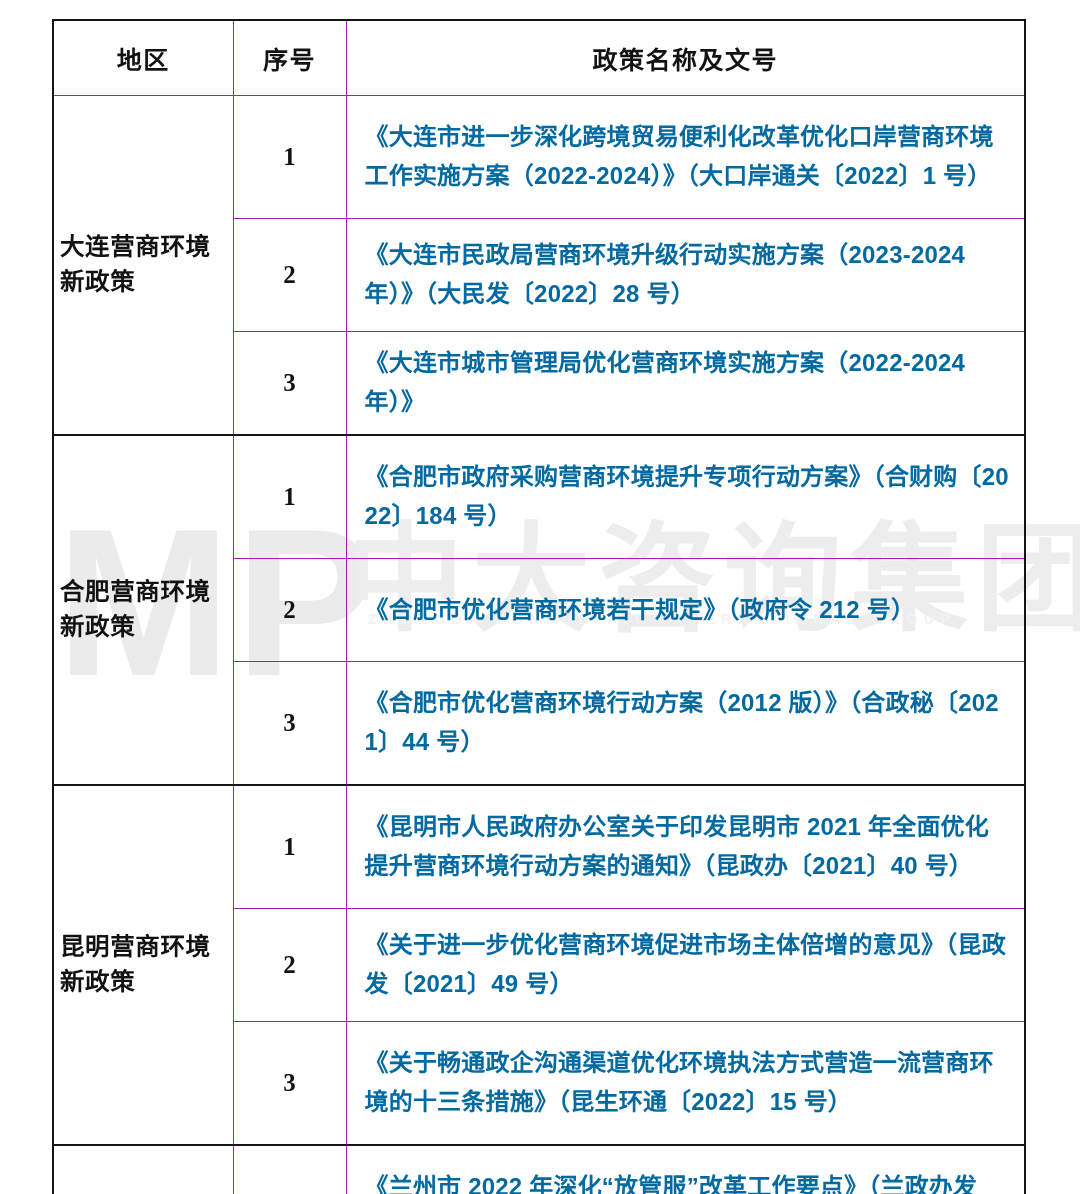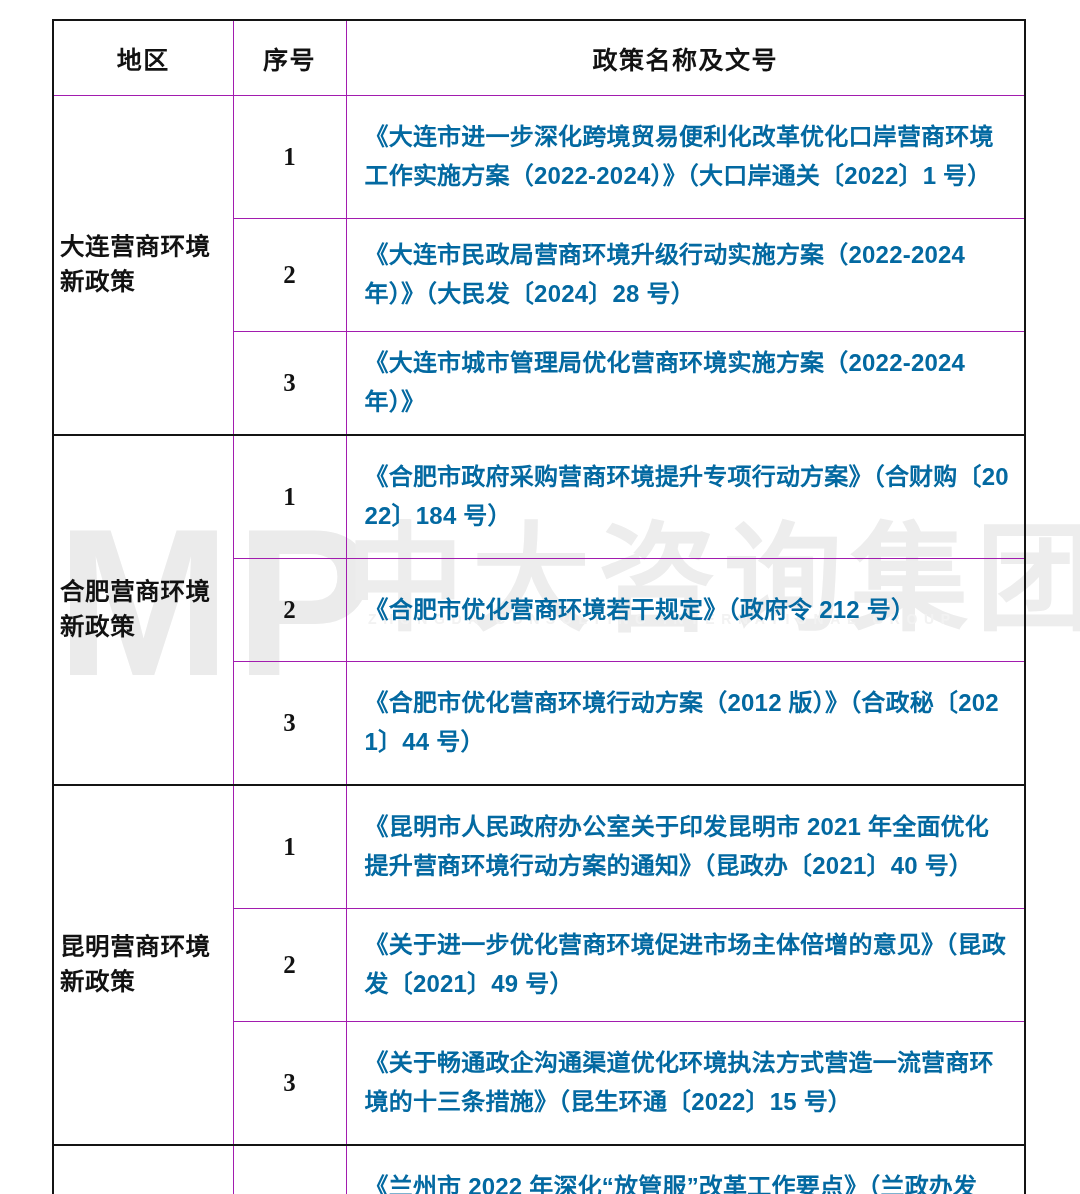--- a/index.html
+++ b/index.html
@@ -165,21 +165,21 @@
       <tr class="r-h1">
         <td class="region-cell" rowspan="3">
           <span class="region-text">大连营商环境</span>
           <span class="region-text">新政策</span>
         </td>
         <td class="index-cell">1</td>
         <td class="policy-cell">《大连市进一步深化跨境贸易便利化改革优化口岸营商环境工作实施方案（2022-2024）》（大口岸通关〔2022〕1 号）</td>
       </tr>
       <tr class="r-h2">
         <td class="index-cell">2</td>
-        <td class="policy-cell">《大连市民政局营商环境升级行动实施方案（2022-2024年）》（大民发〔2024〕28 号）</td>
+        <td class="policy-cell">《大连市民政局营商环境升级行动实施方案（2023-2024年）》（大民发〔2022〕28 号）</td>
       </tr>
       <tr class="r-h3">
         <td class="index-cell">3</td>
         <td class="policy-cell">《大连市城市管理局优化营商环境实施方案（2022-2024年）》</td>
       </tr>
     </tbody>
 
     <tbody class="section">
       <tr class="r-h1">
         <td class="region-cell" rowspan="3">

